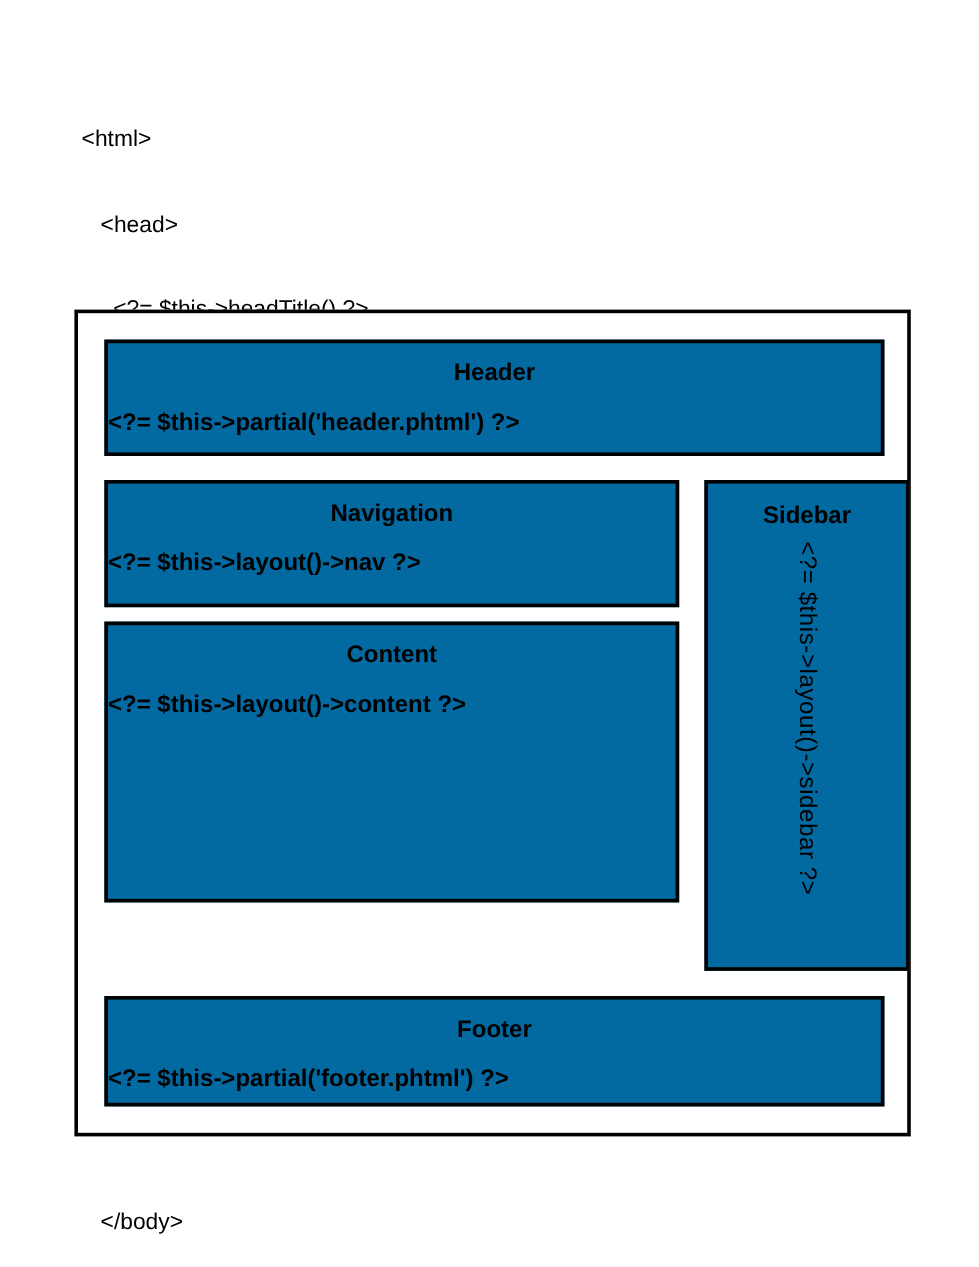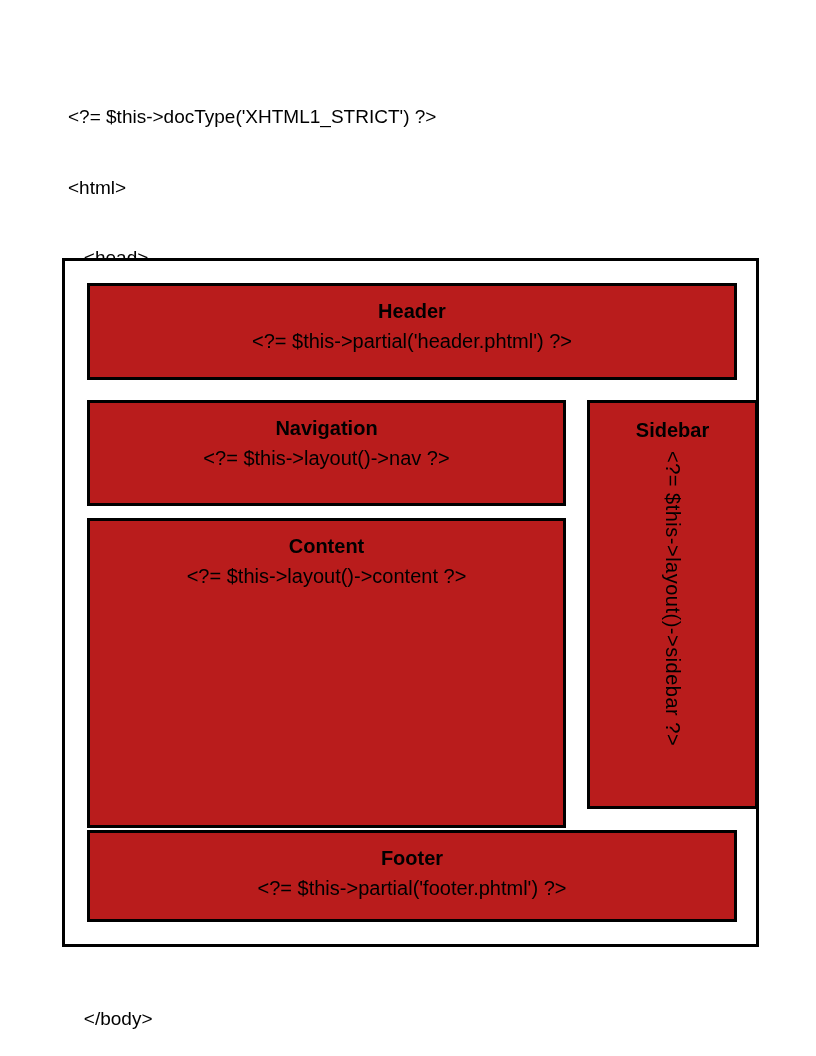--- a/index.html
+++ b/index.html
@@ -40,41 +40,41 @@
     border: 3px solid #000;
     box-sizing: border-box;
     background: #fff;
   }
 
   
   .region {
     position: absolute;
     border: 3px solid #000;
     box-sizing: border-box;
-    background: #b91c1c;
+    background: #0369a1;
   }
   .region-title {
     text-align: center;
     font-weight: bold;
     font-size: 20px;
     line-height: 24px;
     margin-top: 13px;
   }
   .region-code {
-    text-align: center;
     font-size: 20px;
     line-height: 24px;
-    margin-top: 6px;
+    margin-top: 17px;
     white-space: pre;
+    font-weight: bold;
   }
 
   
   #region-header     { left: 22px;  top: 22px;  width: 650px; height: 97px; }
   #region-navigation { left: 22px;  top: 139px; width: 479px; height: 106px; }
-  #region-content    { left: 22px;  top: 257px; width: 479px; height: 310px; }
+  #region-content    { left: 22px;  top: 257px; width: 479px; height: 234px; }
   #region-sidebar    { left: 522px; top: 139px; width: 171px; height: 409px; }
   #region-footer     { left: 22px;  top: 569px; width: 650px; height: 92px; }
 
   
   #region-sidebar .region-title {
     margin-top: 15px;
   }
   .vertical-wrap {
     position: absolute;
     left: 0;
@@ -92,21 +92,20 @@
     white-space: pre;
     writing-mode: vertical-rl;
     text-orientation: mixed;
     letter-spacing: 0.5px;
   }
 </style>
 </head>
 <body>
 
 <div class="code-block" id="code-top">
-  <span class="code-line">&lt;?= $this-&gt;docType('XHTML1_STRICT') ?&gt;</span>
   <span class="code-line">&lt;html&gt;</span>
   <span class="code-line">   &lt;head&gt;</span>
   <span class="code-line">     &lt;?= $this-&gt;headTitle() ?&gt;</span>
   <span class="code-line">     &lt;?= $this-&gt;headScript() ?&gt;</span>
   <span class="code-line">     &lt;?= $this-&gt;headStylesheet() ?&gt;</span>
   <span class="code-line">   &lt;/head&gt;</span>
   <span class="code-line">   &lt;body&gt;</span>
 </div>
 
 <div id="layout-box">

